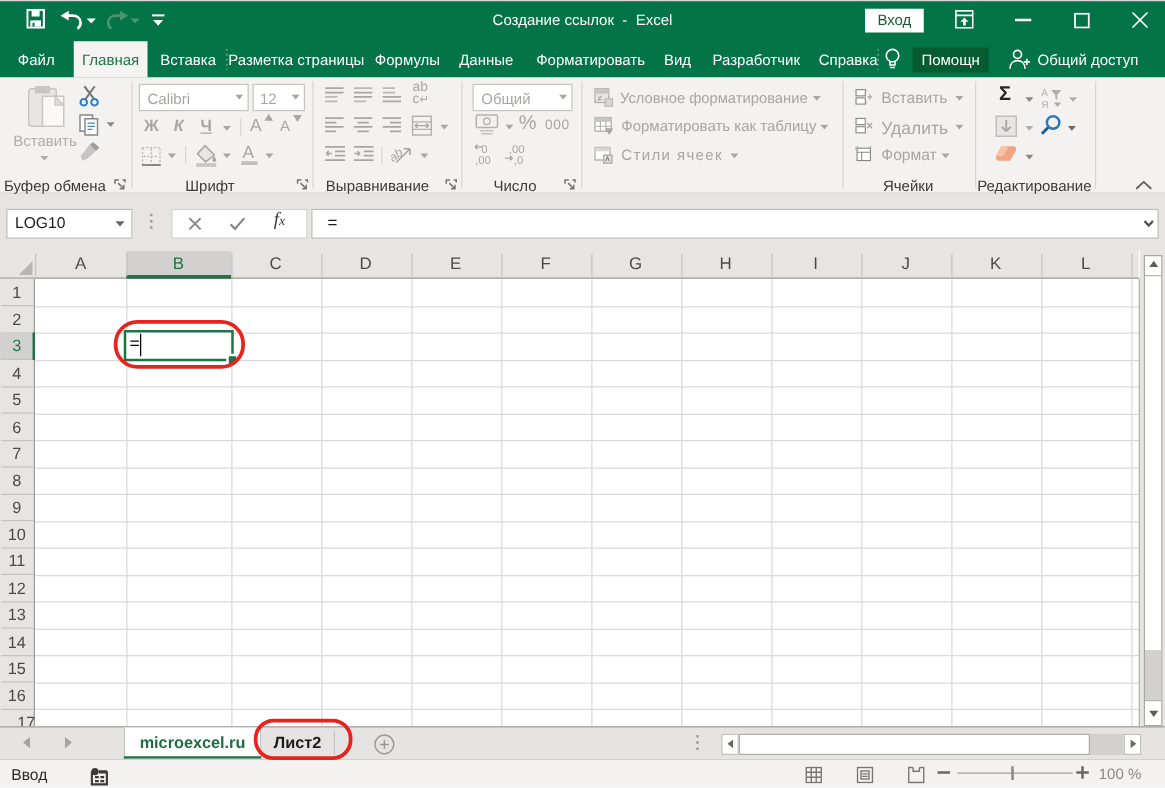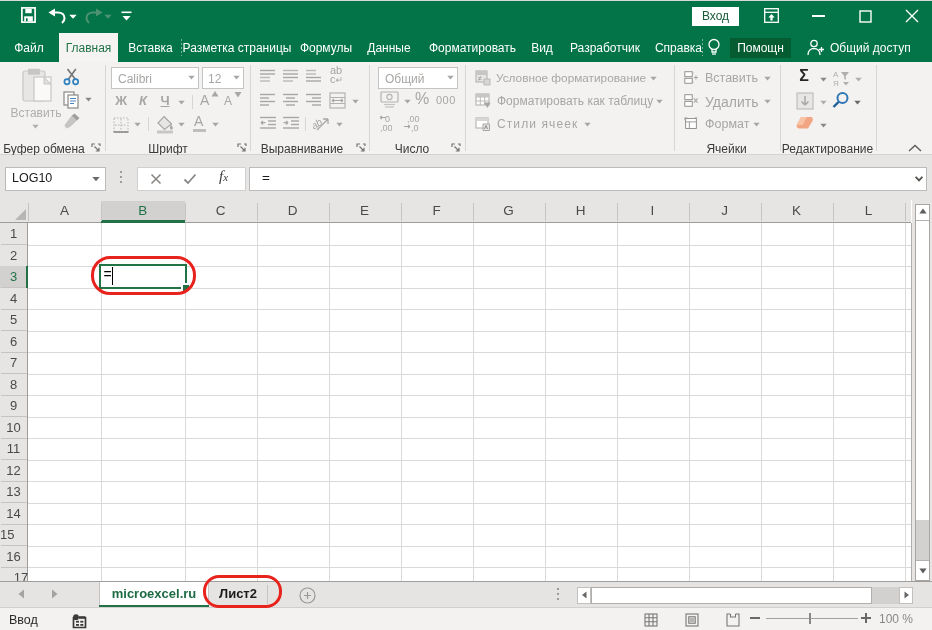--- a/index.html
+++ b/index.html
@@ -34,20 +34,21 @@
     <path d="M13.5 4.5 L9 4.5 C5 4.5 2.5 7 2.5 10.2 C2.5 12.4 3.6 13.9 5 15" fill="none" stroke="#4d9271" stroke-width="2.1"></path>
   </svg>
   <svg class="abs" style="left:104px;top:14px;" width="8" height="5" viewBox="0 0 8 5">
       <path d="M0.3 0.8 L7.7 0.8 L4 4.8 Z" fill="#4d9271"></path>
     </svg>
 
   <svg class="abs" style="left:121px;top:11px;" width="11" height="10" viewBox="0 0 11 10">
     <rect x="0.5" y="0.5" width="10" height="1.6" fill="#fff"></rect>
     <path d="M1.5 5 L5.5 9.5 L9.5 5 Z" fill="#fff"></path>
   </svg>
+  <div class="abs wtxt" style="left:0;top:9px;width:932px;text-align:center;">Создание ссылок &nbsp;-&nbsp; Excel</div>
 
   <div class="abs" style="left:692px;top:7px;width:47px;height:19px;background:#fff;color:#185c37;font-size:12px;text-align:center;line-height:19px;">Вход</div>
 
   <svg class="abs" style="left:764px;top:8px;" width="15" height="15" viewBox="0 0 15 15">
     <rect x="0.7" y="0.7" width="13.6" height="13.6" fill="none" stroke="#fff" stroke-width="1.3"></rect>
     <line x1="0.7" y1="4.3" x2="14.3" y2="4.3" stroke="#fff" stroke-width="1.3"></line>
     <path d="M7.5 6 L10.7 9.4 L8.6 9.4 L8.6 12.4 L6.4 12.4 L6.4 9.4 L4.3 9.4 Z" fill="#fff"></path>
   </svg>
 
   <div class="abs" style="left:812px;top:15px;width:13px;height:1.6px;background:#fff;"></div>
@@ -481,21 +482,21 @@
   <div class="abs" style="left:0;top:216.5px;width:27px;height:21.5px;background:transparent;color:#4a4a4a;font-size:13px;text-align:center;line-height:21.5px;">10</div>
   <div class="abs" style="left:1px;top:237.5px;width:26px;height:1px;background:#c6c4c2;"></div>
   <div class="abs" style="left:0;top:238.0px;width:27px;height:21.5px;background:transparent;color:#4a4a4a;font-size:13px;text-align:center;line-height:21.5px;">11</div>
   <div class="abs" style="left:1px;top:259.0px;width:26px;height:1px;background:#c6c4c2;"></div>
   <div class="abs" style="left:0;top:259.5px;width:27px;height:21.5px;background:transparent;color:#4a4a4a;font-size:13px;text-align:center;line-height:21.5px;">12</div>
   <div class="abs" style="left:1px;top:280.5px;width:26px;height:1px;background:#c6c4c2;"></div>
   <div class="abs" style="left:0;top:281.0px;width:27px;height:21.5px;background:transparent;color:#4a4a4a;font-size:13px;text-align:center;line-height:21.5px;">13</div>
   <div class="abs" style="left:1px;top:302.0px;width:26px;height:1px;background:#c6c4c2;"></div>
   <div class="abs" style="left:0;top:302.5px;width:27px;height:21.5px;background:transparent;color:#4a4a4a;font-size:13px;text-align:center;line-height:21.5px;">14</div>
   <div class="abs" style="left:1px;top:323.5px;width:26px;height:1px;background:#c6c4c2;"></div>
-  <div class="abs" style="left:0;top:324.0px;width:27px;height:14px;background:transparent;color:#4a4a4a;font-size:13px;line-height:21.5px;">15</div>
+  <div class="abs" style="left:0;top:324.0px;width:27px;height:14px;background:transparent;color:#4a4a4a;font-size:13px;text-align:center;line-height:21.5px;">15</div>
   <div class="abs" style="left:1px;top:345.0px;width:26px;height:1px;background:#c6c4c2;"></div>
   <div class="abs" style="left:0;top:345.5px;width:27px;height:21.5px;background:transparent;color:#4a4a4a;font-size:13px;text-align:center;line-height:21.5px;">16</div>
   <div class="abs" style="left:1px;top:366.5px;width:26px;height:1px;background:#c6c4c2;"></div>
   <div class="abs" style="left:0;top:367.0px;width:42px;height:21.5px;background:transparent;color:#4a4a4a;font-size:13px;text-align:center;line-height:21.5px;">17</div>
   <div class="abs" style="left:25.5px;top:66px;width:2.5px;height:21.5px;background:#217346;"></div>
   <div class="abs" style="left:101px;top:23px;width:1px;height:358px;background:#d9d9d9;"></div>
   <div class="abs" style="left:184.5px;top:23px;width:1px;height:358px;background:#d9d9d9;"></div>
   <div class="abs" style="left:256.5px;top:23px;width:1px;height:358px;background:#d9d9d9;"></div>
   <div class="abs" style="left:328.5px;top:23px;width:1px;height:358px;background:#d9d9d9;"></div>
   <div class="abs" style="left:400.5px;top:23px;width:1px;height:358px;background:#d9d9d9;"></div>

